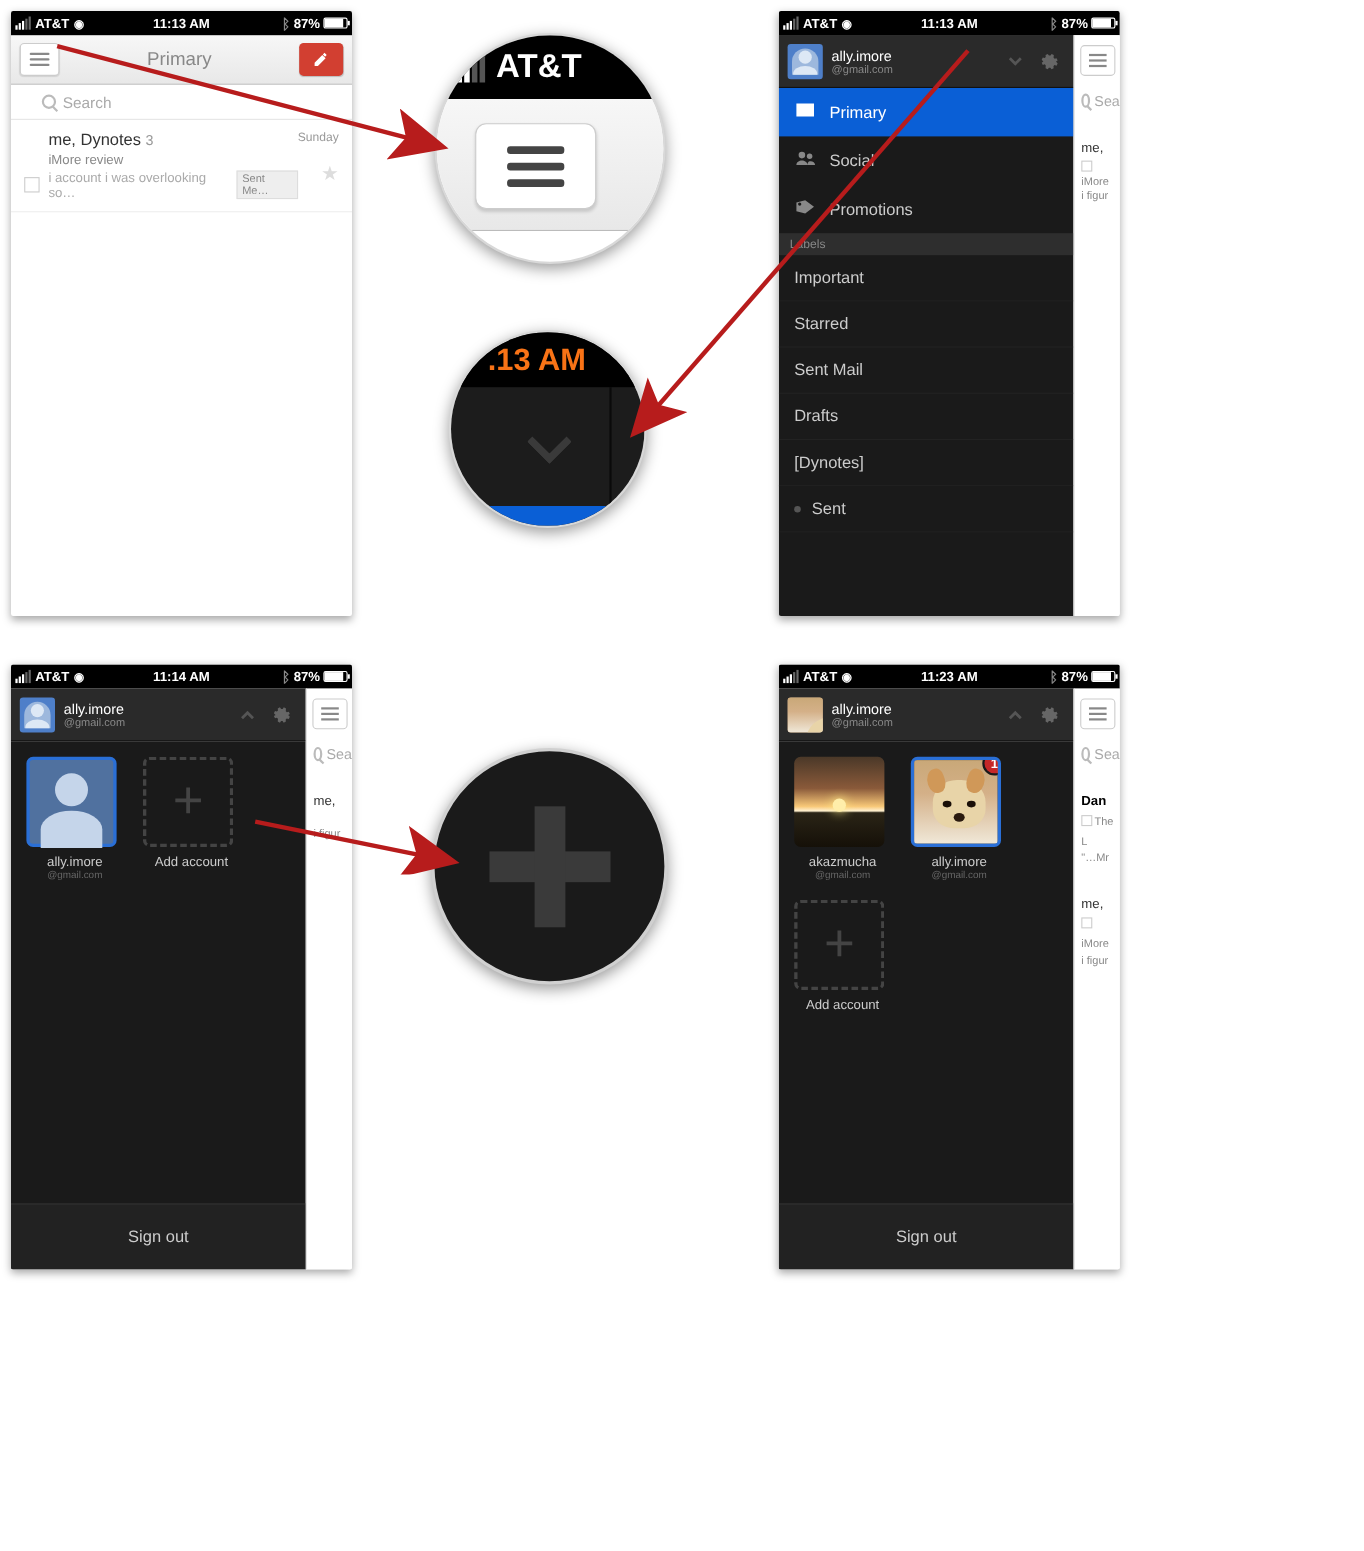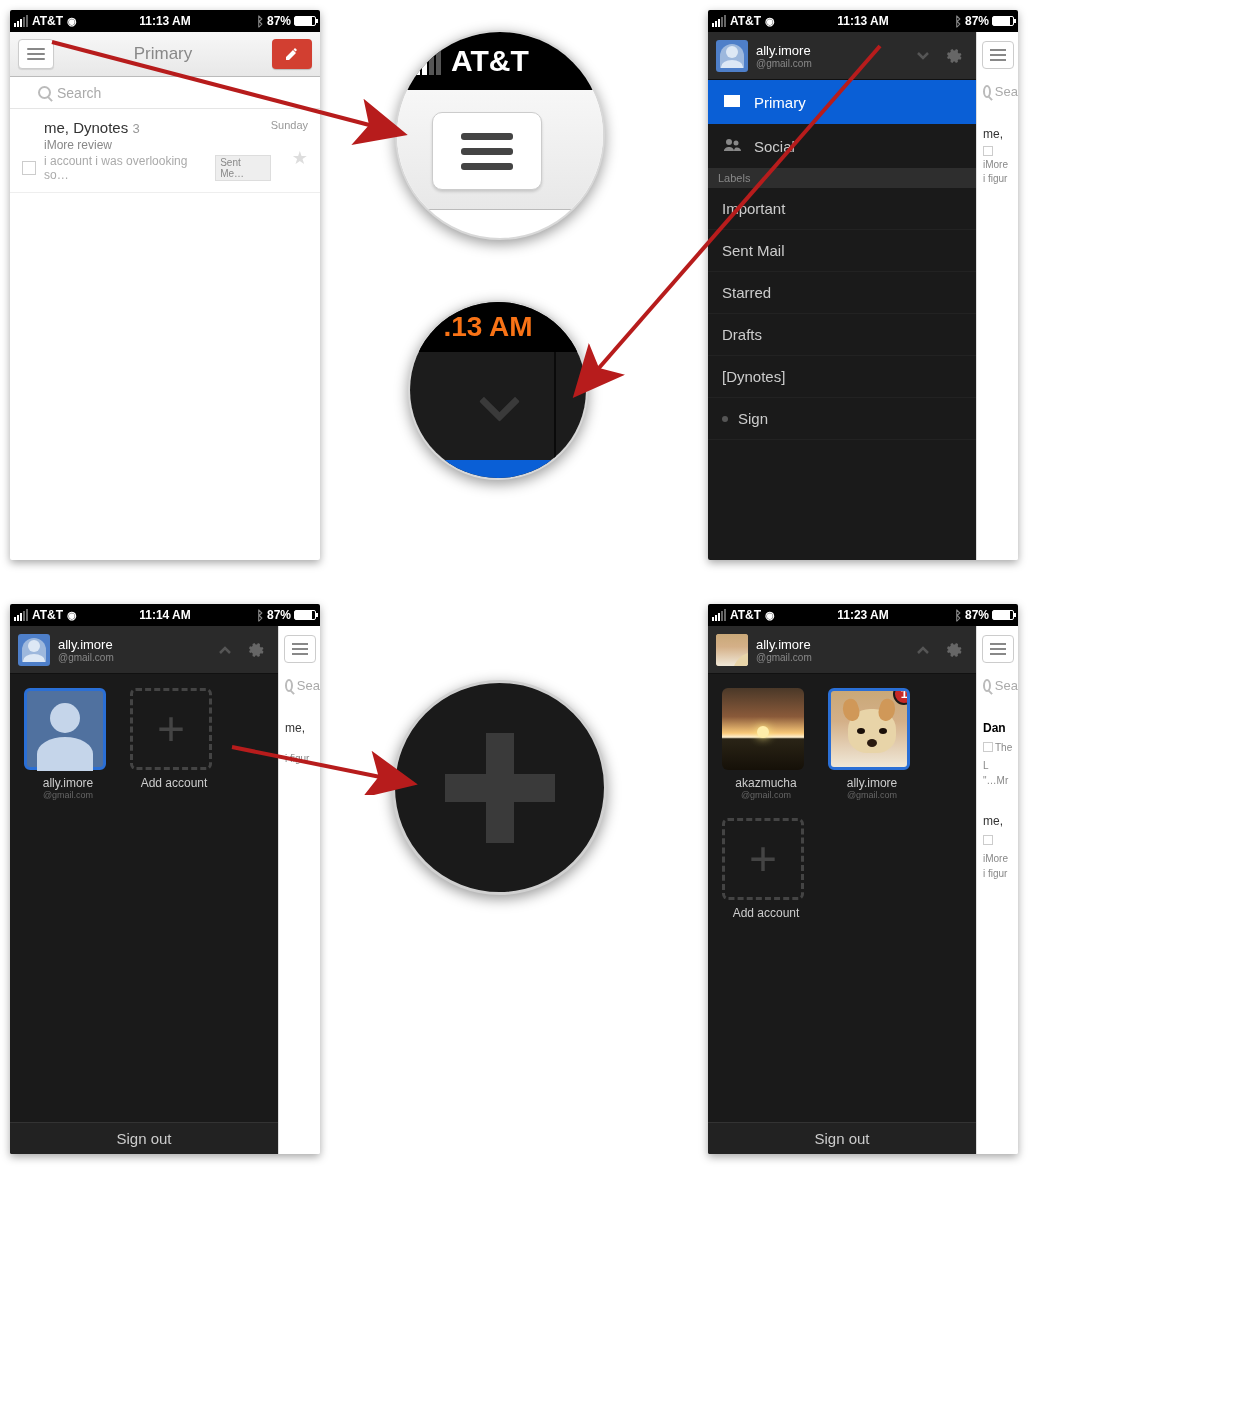--- a/index.html
+++ b/index.html
@@ -91,21 +91,21 @@
 .acct-sublabel { color:#666; font-size:9px; }
 .notif-badge { position:absolute; top:-8px; right:-8px; width:22px; height:22px; background:#c62828; border:2px solid #1a1a1a; border-radius:50%; color:#fff; font-size:12px; font-weight:700; display:flex; align-items:center; justify-content:center; }
 .sunset { background:linear-gradient(#4a3828 0%,#8a5a3a 35%,#f8c878 55%,#fff0d0 60%,#2a2416 62%,#151008 100%); }
 .sunset::after { content:''; position:absolute; width:12px; height:12px; background:#ffeeaa; border-radius:50%; top:38px; left:35px; box-shadow:0 0 10px #ffee88; }
 .dog { background:linear-gradient(#c9a878 0%,#d4b088 40%,#f0e8d8 100%); position:relative; overflow:hidden;}
 .dog::before { content:''; position:absolute; width:48px; height:44px; background:#e8d4a8; border-radius:46% 46% 40% 40%; top:18px; left:17px; }
 .dog::after { content:''; position:absolute; width:10px; height:8px; background:#2a1a0f; border-radius:50%; top:48px; left:36px; box-shadow:-11px -12px 0 -1px #1a0f08, 11px -12px 0 -1px #1a0f08; }
 .dog-ear-l { position:absolute; width:16px; height:22px; background:#d09858; border-radius:60% 40% 50% 50%; top:8px; left:12px; transform:rotate(-18deg); }
 .dog-ear-r { position:absolute; width:16px; height:22px; background:#d09858; border-radius:40% 60% 50% 50%; top:8px; right:12px; transform:rotate(18deg); }
 
-.signout { position:absolute; bottom:0; left:0; right:42px; height:32px; background:#222; border-top:1px solid #333; color:#ccc; font-size:15px; display:flex; align-items:center; justify-content:center; }
+.signout { position:absolute; bottom:0; left:0; right:42px; height:60px; background:#222; border-top:1px solid #333; color:#ccc; font-size:15px; display:flex; align-items:center; justify-content:center; }
 
 
 .mag-circle { position:absolute; border-radius:50%; background:#fff; box-shadow:0 4px 14px rgba(0,0,0,0.4); overflow:hidden; border:2px solid #d8d8d8; }
 .mag1-inner { position:absolute; inset:0; }
 .mag1-sb { position:absolute; top:0; left:0; right:-30px; height:58px; background:#000; color:#fff; font-size:30px; font-weight:600; display:flex; align-items:center; padding-left:18px; gap:10px; }
 .mag1-sig { display:flex; align-items:flex-end; gap:2px; }
 .mag1-sig span { width:5px; background:#fff; }
 .mag1-sig span:nth-child(1){height:10px}
 .mag1-sig span:nth-child(2){height:16px}
 .mag1-sig span:nth-child(3){height:22px;background:#555}
@@ -244,39 +244,47 @@
     <div class="cat-row">
       <span class="ico">
         <svg width="18" height="14" viewBox="0 0 18 14">
             <circle fill="#888" cx="6" cy="4" r="3"></circle>
             <circle fill="#888" cx="13" cy="5" r="2.5"></circle>
             <path fill="#888" d="M1 13c0-2.5 2.5-4 5-4s5 1.5 5 4H1zm10 0c0-1.3.5-2.4 1.3-3.2.5-.2 1-.3 1.7-.3 2 0 4 1.2 4 3.5h-7z"></path>
           </svg>
       </span>
       <span>Social</span>
     </div>
+    <div class="cat-row">
+      <span class="ico">
+        <svg width="18" height="14" viewBox="0 0 18 14">
+            <path fill="#888" d="M1 3l8-2 8 6-8 6-8-2V3zm3 3a1.5 1.5 0 100-3 1.5 1.5 0 000 3z"></path>
+          </svg>
+      </span>
+      <span>Promotions</span>
+    </div>
     <div class="labels-hdr">Labels</div>
     <div class="label-row">
         <span>Important</span>
       </div>
     <div class="label-row">
+        <span>Starred</span>
+      </div>
+    <div class="label-row">
         <span>Sent Mail</span>
-      </div>
-    <div class="label-row">
-        <span>Starred</span>
       </div>
     <div class="label-row">
         <span>Drafts</span>
       </div>
     <div class="label-row">
         <span>[Dynotes]</span>
       </div>
     <div class="label-row">
         <span class="bullet"></span>
-        <span>Sign</span>
+        <span>Sent</span>
       </div>
   </div>
   <div class="dark-slice">
     <div class="slice-menu">
         <span></span>
         <span></span>
         <span></span>
       </div>
     <div class="slice-search">
         <div class="s1-mag"></div>

